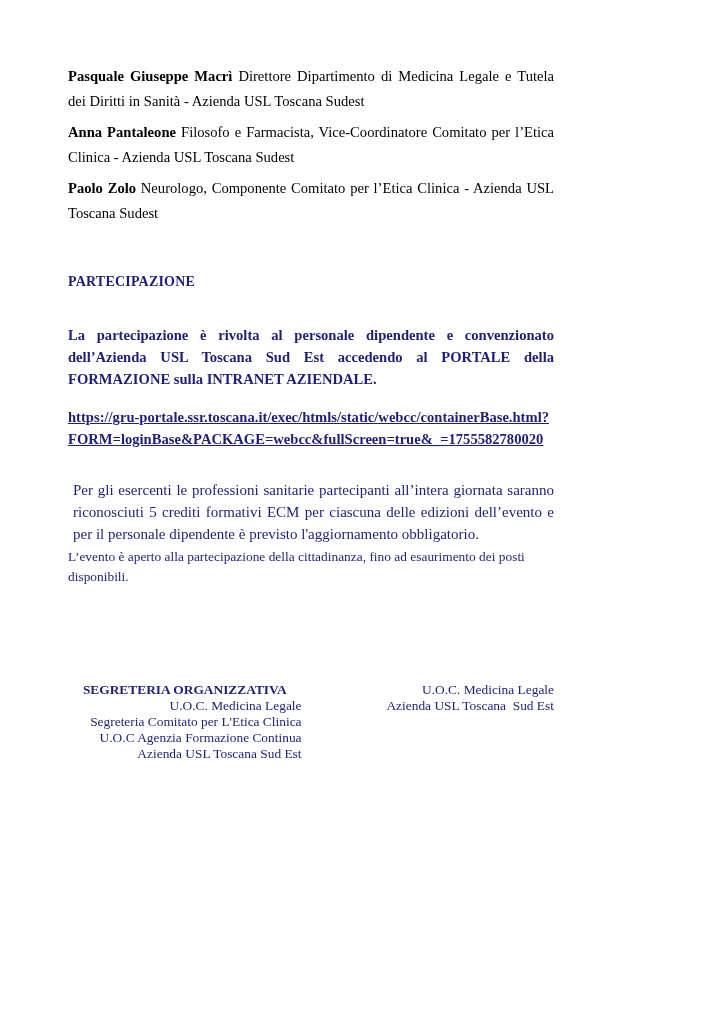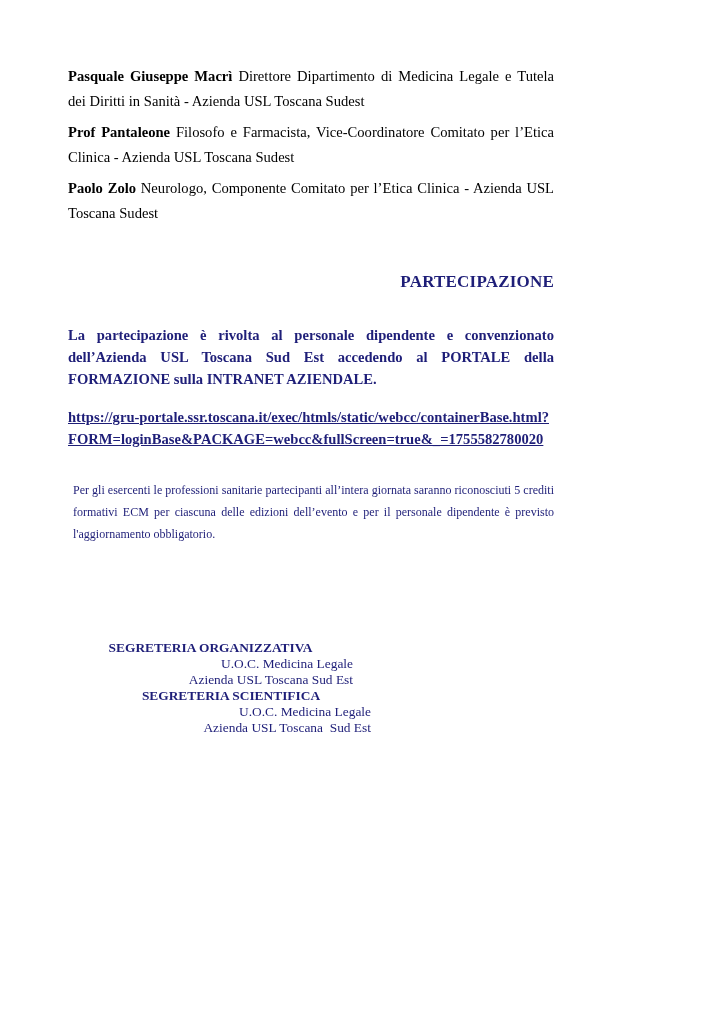--- a/index.html
+++ b/index.html
@@ -23,24 +23,24 @@
     font-size: 14.6px;
     line-height: 25px;
     text-align: justify;
     color: #000000;
   }
   .speaker-name {
     font-weight: bold;
   }
   .heading {
     margin: 45px 0 0 0;
-    font-size: 17px;
+    font-size: 14px;
     line-height: 22px;
     font-weight: bold;
-    text-align: right;
+    text-align: left;
     letter-spacing: 0.2px;
   }
   .navy { color: #1e1e78; }
   .participation-text {
     margin: 31px 0 16px 0;
     font-size: 14.6px;
     line-height: 22px;
     font-weight: bold;
     text-align: justify;
   }
@@ -51,33 +51,32 @@
     line-height: 22px;
     font-weight: bold;
     color: #1e1e78;
     text-decoration: underline;
     white-space: pre-wrap;
     word-break: break-all;
   }
   .ecm-text {
     margin: 29px 0 0 0;
     padding-left: 5px;
-    font-size: 12px;
+    font-size: 15px;
     line-height: 22px;
     text-align: justify;
   }
   .open-note {
     margin: 2px 0 0 0;
     font-size: 13.4px;
     line-height: 20px;
   }
   .footer {
     display: flex;
     margin: 95px 0 0 0;
-    flex-direction: column;
   }
   .footer-col {
     text-align: center;
     font-size: 13.4px;
     line-height: 16px;
   }
   .footer-col.org { width: 285px; }
   .footer-col.sci { width: 280px; margin-left: 23px; }
   .footer-title {
     font-weight: bold;
@@ -87,40 +86,42 @@
     text-align: right;
   }
 </style>
 </head>
 <body>
 
 <div class="page">
 
   <div class="speakers">
     <p><span class="speaker-name">Pasquale Giuseppe Macrì</span><span> Direttore Dipartimento di Medicina Legale e Tutela dei Diritti in Sanità - Azienda USL Toscana Sudest</span></p>
-    <p><span class="speaker-name">Prof Pantaleone</span><span> Filosofo e Farmacista, Vice-Coordinatore Comitato per l’Etica Clinica - Azienda USL Toscana Sudest</span></p>
+    <p><span class="speaker-name">Anna Pantaleone</span><span> Filosofo e Farmacista, Vice-Coordinatore Comitato per l’Etica Clinica - Azienda USL Toscana Sudest</span></p>
     <p><span class="speaker-name">Paolo Zolo</span><span> Neurologo, Componente Comitato per l’Etica Clinica - Azienda USL Toscana Sudest</span></p>
   </div>
 
   <div class="heading navy">PARTECIPAZIONE</div>
 
   <p class="participation-text navy">La partecipazione è rivolta al personale dipendente e convenzionato dell’Azienda USL Toscana Sud Est accedendo al PORTALE della FORMAZIONE sulla INTRANET AZIENDALE.</p>
 
   <a class="portal-link" href="#">https://gru-portale.ssr.toscana.it/exec/htmls/static/webcc/containerBase.html?
 FORM=loginBase&amp;PACKAGE=webcc&amp;fullScreen=true&amp;_=1755582780020</a>
 
   <p class="ecm-text navy">Per gli esercenti le professioni sanitarie partecipanti all’intera giornata saranno riconosciuti 5 crediti formativi ECM per ciascuna delle edizioni dell’evento e per il personale dipendente è previsto l'aggiornamento obbligatorio.</p>
 
+  <p class="open-note navy">L’evento è aperto alla partecipazione della cittadinanza, fino ad esaurimento dei posti disponibili.</p>
 
   <div class="footer navy">
     <div class="footer-col org">
       <div class="footer-title">SEGRETERIA ORGANIZZATIVA</div>
       <div class="footer-line">U.O.C. Medicina Legale</div>
+      <div class="footer-line">Segreteria Comitato per L'Etica Clinica</div>
+      <div class="footer-line">U.O.C Agenzia Formazione Continua</div>
       <div class="footer-line">Azienda USL Toscana Sud Est</div>
     </div>
     <div class="footer-col sci">
-      <div class="footer-title">SEGRETERIA SCIENTIFICA</div>
       <div class="footer-line">U.O.C. Medicina Legale</div>
       <div class="footer-line">Azienda USL Toscana  Sud Est</div>
     </div>
   </div>
 
 </div>
 
 </body></html>

